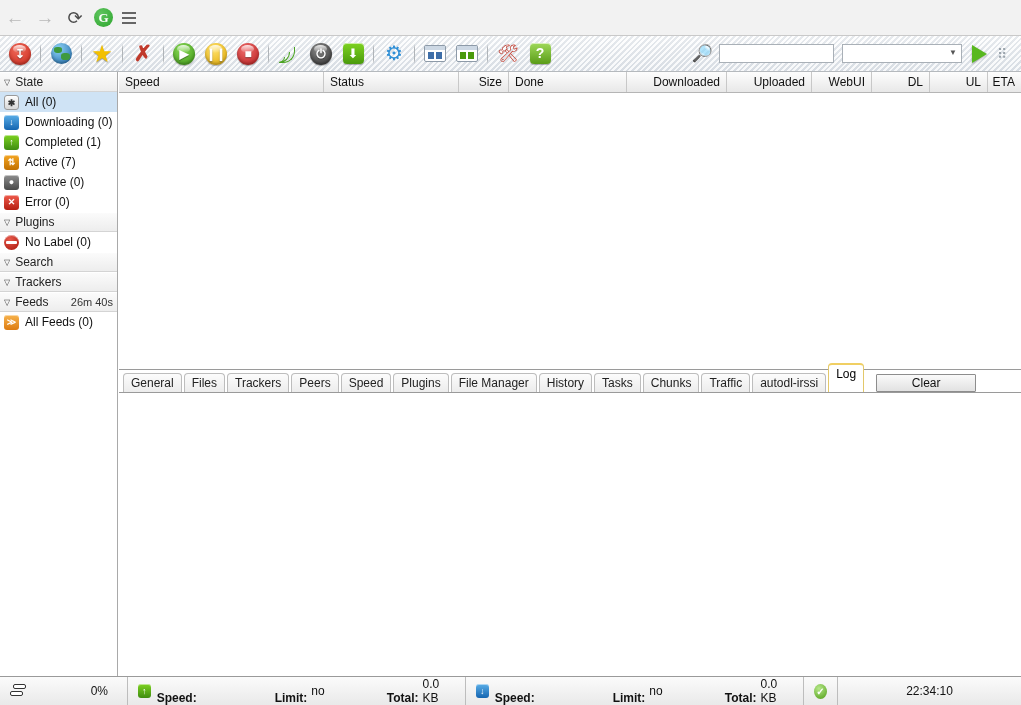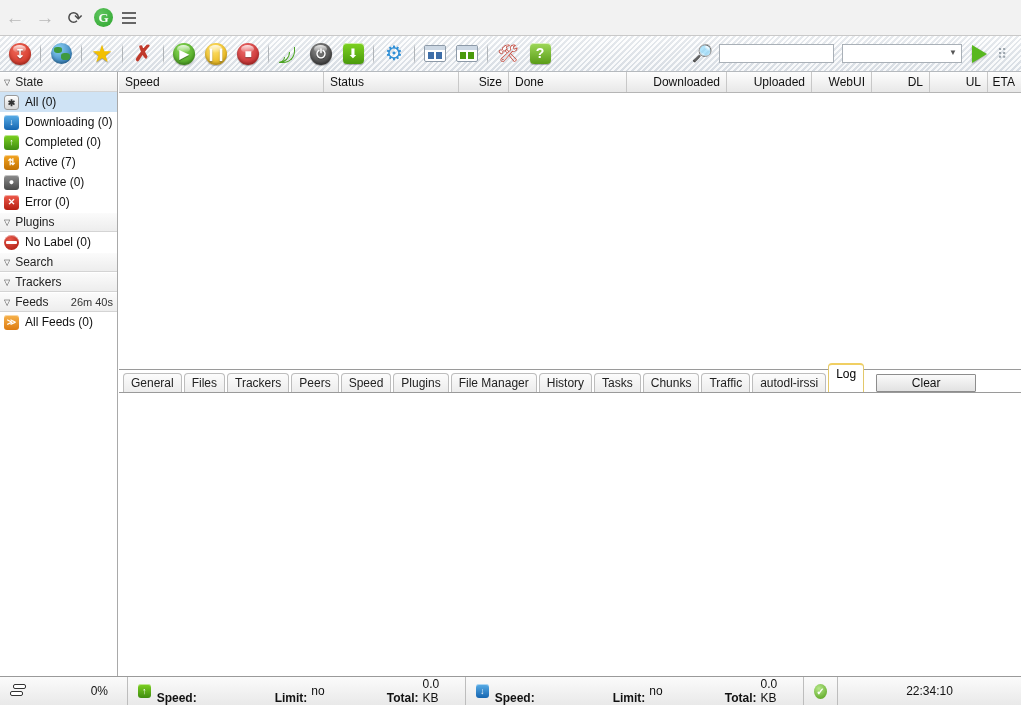--- a/index.html
+++ b/index.html
@@ -305,21 +305,21 @@
     <div class="sb-item selected">
       <span class="sb-ic ic-all">✱</span>
       <span>All (0)</span>
     </div>
     <div class="sb-item">
       <span class="sb-ic ic-dl">↓</span>
       <span>Downloading (0)</span>
     </div>
     <div class="sb-item">
       <span class="sb-ic ic-cp">↑</span>
-      <span>Completed (0)</span>
+      <span>Completed (1)</span>
     </div>
     <div class="sb-item">
       <span class="sb-ic ic-ac">⇅</span>
       <span>Active (7)</span>
     </div>
     <div class="sb-item">
       <span class="sb-ic ic-in">●</span>
       <span>Inactive (0)</span>
     </div>
     <div class="sb-item">

